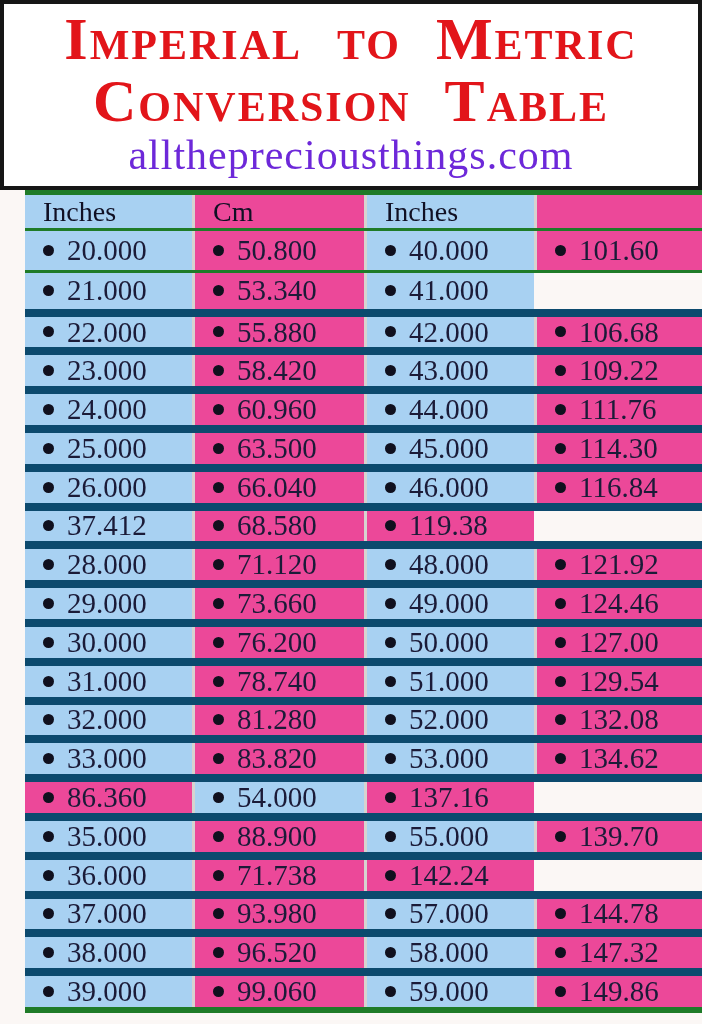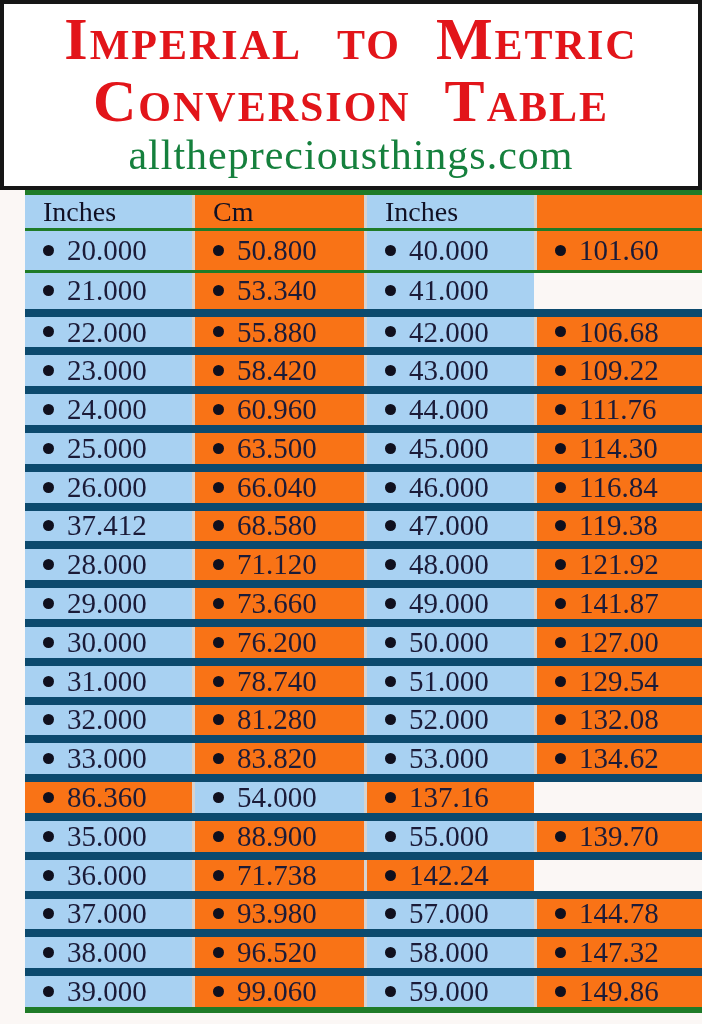--- a/index.html
+++ b/index.html
@@ -31,21 +31,21 @@
     font-variant: small-caps;
     font-weight: bold;
     color: #e2151a;
     font-size: 60px;
     line-height: 62px;
     letter-spacing: 2px;
     word-spacing: 18px;
   }
   .website {
     font-family: "Liberation Serif", serif;
-    color: #15803d;
+    color: #6d28d9;
     font-size: 42px;
     line-height: 46px;
     letter-spacing: 1px;
   }
 
   
   .table-wrap {
     width: 682px;
     margin-left: 12px;
     padding-left: 13px;
@@ -73,21 +73,21 @@
     box-sizing: border-box;
     display: flex;
     align-items: center;
     overflow: hidden;
     color: #1b1b38;
     font-size: 29px;
     padding-left: 18px;
   }
   .cell + .cell { border-left: 3px solid #d7d3d0; }
   .cell.blue  { background: #a8d1f2; }
-  .cell.white { background: #f97316; }
+  .cell.white { background: #ec4899; }
 
   .header-row .cell {
     font-size: 28px;
     color: #101024;
   }
 
   .bullet {
     width: 11px;
     height: 11px;
     border-radius: 50%;
@@ -249,24 +249,20 @@
         </div>
         <div class="grid-row data-row">
           <div class="cell blue">
             <span class="bullet"></span>
             <span>37.412</span>
           </div>
           <div class="cell white">
             <span class="bullet"></span>
             <span>68.580</span>
           </div>
-          <div class="cell blue">
-            <span class="bullet"></span>
-            <span>47.000</span>
-          </div>
           <div class="cell white">
             <span class="bullet"></span>
             <span>119.38</span>
           </div>
         </div>
         <div class="grid-row data-row">
           <div class="cell blue">
             <span class="bullet"></span>
             <span>28.000</span>
           </div>
@@ -291,21 +287,21 @@
           <div class="cell white">
             <span class="bullet"></span>
             <span>73.660</span>
           </div>
           <div class="cell blue">
             <span class="bullet"></span>
             <span>49.000</span>
           </div>
           <div class="cell white">
             <span class="bullet"></span>
-            <span>141.87</span>
+            <span>124.46</span>
           </div>
         </div>
         <div class="grid-row data-row">
           <div class="cell blue">
             <span class="bullet"></span>
             <span>30.000</span>
           </div>
           <div class="cell white">
             <span class="bullet"></span>
             <span>76.200</span>

